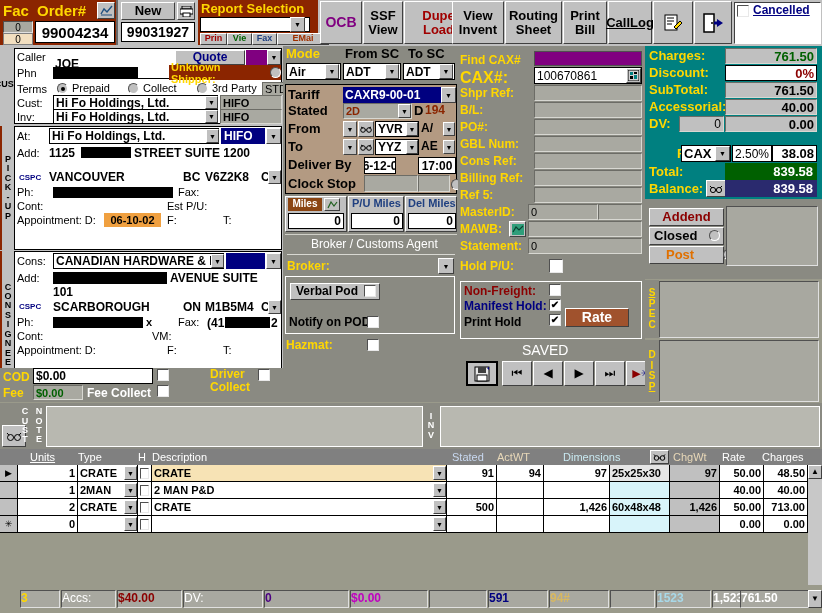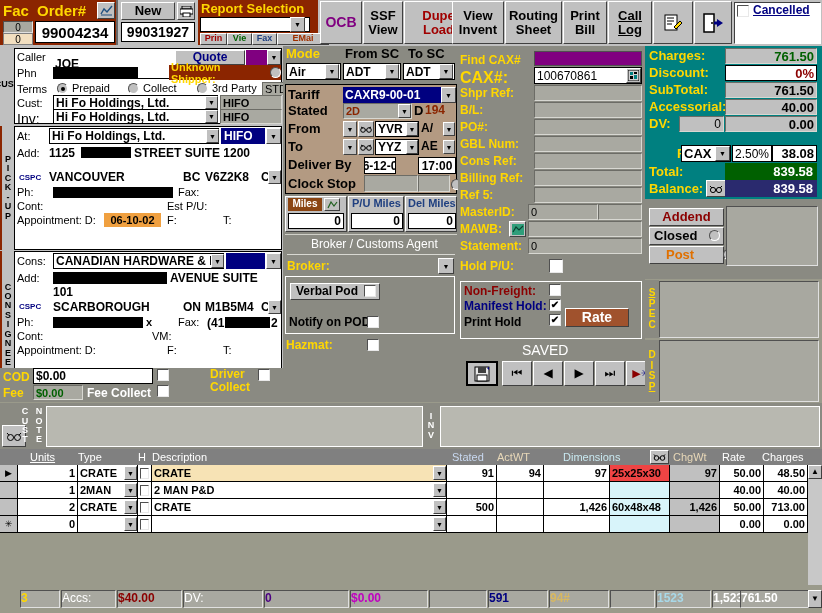--- a/index.html
+++ b/index.html
@@ -148,21 +148,21 @@
     <span>Invent</span>
   </div>
   <div class="abs btn3d" style="left:505px;top:1px;width:57px;height:43px;flex-direction:column;font-size:13px;font-weight:bold;">
     <span>Routing</span>
     <span>Sheet</span>
   </div>
   <div class="abs btn3d" style="left:563px;top:1px;width:44px;height:43px;flex-direction:column;font-size:13px;font-weight:bold;">
     <span>Print</span>
     <span>Bill</span>
   </div>
-  <div class="abs btn3d" style="left:608px;top:1px;width:44px;height:43px;flex-direction:column;font-size:13px;font-weight:bold;text-decoration:underline;">
+  <div class="abs btn3d" style="left:608px;top:1px;width:44px;height:43px;flex-direction:row;font-size:13px;font-weight:bold;text-decoration:underline;">
     <span>Call</span>
     <span>Log</span>
   </div>
   <div class="abs btn3d" style="left:653px;top:1px;width:40px;height:43px;">
     <svg width="20" height="20" viewBox="0 0 20 20">
         <rect x="2" y="2" width="12" height="15" fill="#fff" stroke="#000"></rect>
         <line x1="4" y1="5" x2="11" y2="5" stroke="#000"></line>
         <line x1="4" y1="8" x2="11" y2="8" stroke="#000"></line>
         <line x1="4" y1="11" x2="9" y2="11" stroke="#000"></line>
         <path d="M11,14 L17,8 L19,10 L13,16 Z" fill="#ffd700" stroke="#000"></path>
@@ -217,21 +217,21 @@
       <span class="radio"></span>
       <span style="font-size:11px;margin-left:4px;">3rd Party</span>
     </div>
     <div class="abs fieldgray" style="left:247px;top:33px;width:24px;height:14px;font-size:11px;">STD</div>
 
     <div class="abs lbl" style="left:2px;top:48px;font-size:11px;">Cust:</div>
     <div class="abs field" style="left:38px;top:46px;width:165px;height:15px;">Hi Fo Holdings, Ltd.</div>
     <div class="abs ddarrow" style="left:190px;top:47px;width:13px;height:13px;"></div>
     <div class="abs fieldgray" style="left:205px;top:46px;width:62px;height:15px;font-size:11px;font-weight:bold;">HIFO</div>
 
-    <div class="abs lbl" style="left:2px;top:62px;font-size:14px;">Inv:</div>
+    <div class="abs lbl" style="left:2px;top:62px;font-size:11px;">Inv:</div>
     <div class="abs field" style="left:38px;top:60px;width:165px;height:15px;">Hi Fo Holdings, Ltd.</div>
     <div class="abs ddarrow" style="left:190px;top:61px;width:13px;height:13px;"></div>
     <div class="abs fieldgray" style="left:205px;top:60px;width:62px;height:15px;font-size:11px;font-weight:bold;">HIFO</div>
   </div>
 
   <div class="abs vstrip" style="left:0;top:80px;width:14px;height:124px;background:#c0c0c0;border-left:2px solid #8b2500;">
     <span>P</span>
       <span>I</span>
       <span>C</span>
       <span>K</span>
@@ -691,21 +691,21 @@
       </div>
       <div class="abs cell" style="left: 447px; top: 16px; width: 50px; height: 17px; background: rgb(255, 255, 255); justify-content: flex-end;">
         <span>91</span>
       </div>
       <div class="abs cell" style="left: 497px; top: 16px; width: 47px; height: 17px; background: rgb(255, 255, 255); justify-content: flex-end;">
         <span>94</span>
       </div>
       <div class="abs cell" style="left: 544px; top: 16px; width: 66px; height: 17px; background: rgb(255, 255, 255); justify-content: flex-end;">
         <span>97</span>
       </div>
-      <div class="abs cell" style="left: 610px; top: 16px; width: 60px; height: 17px; background: #ef4444; justify-content: flex-start;">
+      <div class="abs cell" style="left: 610px; top: 16px; width: 60px; height: 17px; background: #e5e5e5; justify-content: flex-start;">
         <span>25x25x30</span>
       </div>
       <div class="abs cell" style="left: 670px; top: 16px; width: 50px; height: 17px; background: rgb(192, 192, 192); justify-content: flex-end;">
         <span>97</span>
       </div>
       <div class="abs cell" style="left: 720px; top: 16px; width: 44px; height: 17px; background: rgb(255, 255, 255); justify-content: flex-end;">
         <span>50.00</span>
       </div>
       <div class="abs cell" style="left: 764px; top: 16px; width: 44px; height: 17px; background: rgb(255, 255, 255); justify-content: flex-end;">
         <span>48.50</span>

